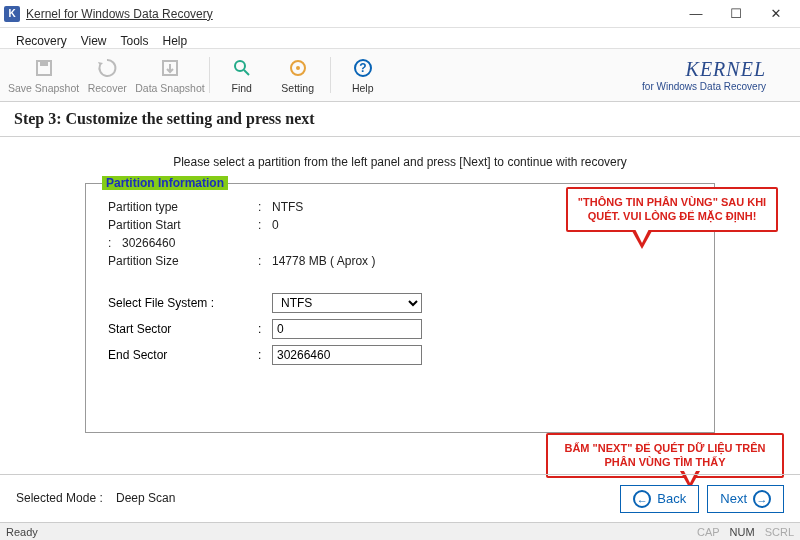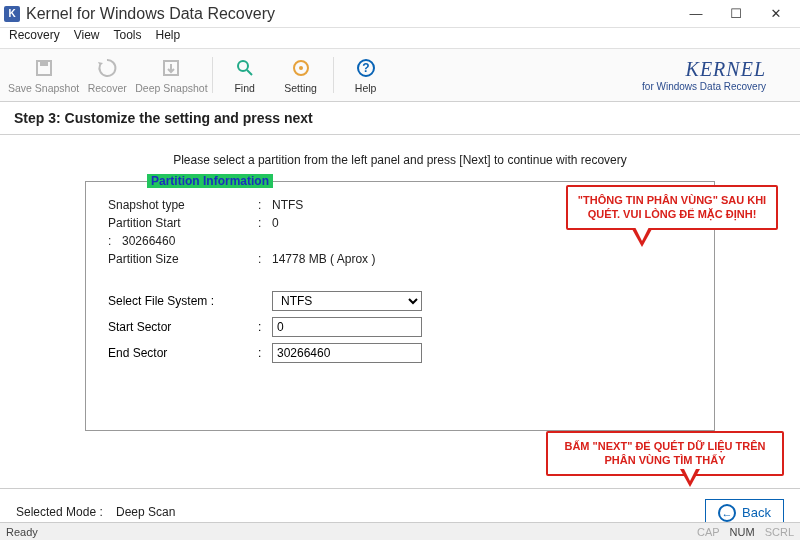--- a/index.html
+++ b/index.html
@@ -1,40 +1,40 @@
 <!DOCTYPE html>
 <html><head>
 <meta charset="utf-8">
 <style>
 * { box-sizing: border-box; margin: 0; padding: 0; font-family: "Segoe UI", Tahoma, sans-serif; }
 body { width: 800px; height: 540px; background: #fff; overflow: hidden; font-size: 12px; position: relative; }
 
 .titlebar { height: 28px; background: #fff; display: flex; align-items: center; padding: 0 4px; border-bottom: 1px solid #e0e0e0; }
 .titlebar .appicon { width: 16px; height: 16px; background: #3a5fa8; border-radius: 2px; color: #fff; font-size: 10px; font-weight: bold; display: flex; align-items: center; justify-content: center; margin-right: 6px; }
-.titlebar .title { font-size: 16px; color: #333; flex: 1; }
+.titlebar .title { font-size: 12px; color: #333; flex: 1; text-decoration: underline; }
 .titlebar .winbtn { width: 40px; height: 28px; display: flex; align-items: center; justify-content: center; font-size: 13px; color: #333; }
 
-.menubar { height: 20px; display: flex; align-items: flex-start; padding: 0 9px; gap: 14px; color: #222; }
+.menubar { height: 20px; display: flex; align-items: flex-end; padding: 0 16px; gap: 14px; color: #222; }
 .menubar span { font-size: 12px; }
 
 .toolbar { height: 54px; display: flex; align-items: center; padding: 0 8px; border-top: 1px solid #e0e0e0; border-bottom: 1px solid #d0d0d0; background: #fafafa; }
 .toolbtn { display: flex; flex-direction: column; align-items: center; justify-content: center; min-width: 56px; height: 50px; color: #888; font-size: 10.5px; gap: 2px; }
 .toolbtn.enabled { color: #333; }
 .toolbtn .ticon { width: 24px; height: 24px; display: flex; align-items: center; justify-content: center; }
 .toolsep { width: 1px; height: 36px; background: #ddd; margin: 0 4px; }
 .brand { margin-left: auto; margin-right: 26px; text-align: right; }
 .brand .b1 { color: #2a4b8d; font-size: 20px; font-family: Georgia, serif; letter-spacing: 1px; font-style: italic; }
 .brand .b2 { color: #2a4b8d; font-size: 10px; }
 
-.step-header { padding: 8px 14px; font-size: 14px; font-weight: 600; color: #222; border-bottom: 1px solid #d0d0d0; }
+.step-header { padding: 8px 14px; font-size: 16px; font-weight: 600; color: #222; border-bottom: 1px solid #d0d0d0; font-family: Liberation Serif, serif; }
 
 .content { position: relative; padding: 8px 12px; height: 358px; }
 .instruction { text-align: center; margin: 10px 0 14px; font-size: 12px; color: #222; }
 .panel { border: 1px solid #999; width: 630px; margin: 0 auto; height: 250px; padding: 8px 14px 14px 14px; position: relative; }
-.fieldset-label { position: absolute; top: -8px; left: 16px; background: #22c55e; padding: 0 4px; color: #1a2fbb; font-weight: bold; font-size: 12px; margin-left: 45px; }
+.fieldset-label { position: absolute; top: -8px; left: 16px; background: #84cc16; padding: 0 4px; color: #1a2fbb; font-weight: bold; font-size: 12px; }
 
 .info-grid { margin-top: 6px; margin-left: 8px; }
 .info-row { display: flex; align-items: center; height: 18px; font-size: 12px; color: #222; }
 .info-row .lbl { width: 150px; }
 .info-row .colon { width: 14px; }
 .info-row .val { }
 
 .form-grid { margin-top: 20px; margin-left: 8px; }
 .form-row { display: flex; align-items: center; height: 26px; font-size: 12px; }
 .form-row .lbl { width: 150px; }
@@ -43,21 +43,21 @@
 
 .callout { position: absolute; border: 2px solid #d9201a; background: #fff; color: #d9201a; font-weight: bold; font-size: 11px; text-align: center; padding: 6px 8px; line-height: 1.3; border-radius: 2px; }
 .callout1 { top: 50px; right: 22px; width: 212px; }
 .callout2 { top: 296px; right: 16px; width: 238px; }
 .tail { position: absolute; width: 0; height: 0; }
 .tail1 { top: 94px; right: 148px; border-left: 10px solid transparent; border-right: 10px solid transparent; border-top: 18px solid #d9201a; }
 .tail1::after { content:""; position:absolute; top:-20px; left:-7px; border-left: 7px solid transparent; border-right: 7px solid transparent; border-top: 14px solid #fff; }
 .tail2 { top: 334px; right: 100px; border-left: 10px solid transparent; border-right: 10px solid transparent; border-top: 18px solid #d9201a; }
 .tail2::after { content:""; position:absolute; top:-20px; left:-7px; border-left: 7px solid transparent; border-right: 7px solid transparent; border-top: 14px solid #fff; }
 
-.footer { position: absolute; bottom: 4px; left: 0; right: 0; height: 48px; border-top: 1px solid #ccc; display: flex; align-items: center; padding: 0 16px; }
+.footer { position: absolute; bottom: 18px; left: 0; right: 0; height: 48px; border-top: 1px solid #ccc; display: flex; align-items: center; padding: 0 16px; }
 .footer-info { font-size: 12px; color: #222; line-height: 1.4; }
 .footer-info .flabel { display: inline-block; width: 100px; }
 .footer-btns { margin-left: auto; display: flex; gap: 8px; }
 .navbtn { border: 1px solid #0863b5; background: #fff; color: #0863b5; height: 28px; padding: 0 12px; display: flex; align-items: center; gap: 6px; font-size: 13px; font-weight: 500; cursor: pointer; }
 .navbtn .arrow { width: 18px; height: 18px; border: 2px solid #0863b5; border-radius: 50%; display: flex; align-items: center; justify-content: center; font-size: 11px; }
 
 .statusbar { position: absolute; bottom: 0; left: 0; right: 0; height: 18px; background: #f0f0f0; border-top: 1px solid #ccc; display: flex; align-items: center; padding: 0 6px; font-size: 11px; color: #444; }
 .statusbar .right { margin-left: auto; display: flex; gap: 10px; text-align: center; }
 .statusbar .right span.dim { color: #aaa; }
 
@@ -100,21 +100,21 @@
       </div>
     <span>Recover</span>
   </div>
   <div class="toolbtn">
     <div class="ticon">
         <svg width="22" height="22">
           <rect x="4" y="4" width="14" height="14" fill="none" stroke="#bbb" stroke-width="2"></rect>
           <path d="M11 7 L11 15 M8 12 L11 15 L14 12" fill="none" stroke="#bbb" stroke-width="2"></path>
         </svg>
       </div>
-    <span>Deep Snapshot</span>
+    <span>Data Snapshot</span>
   </div>
   <div class="toolsep"></div>
   <div class="toolbtn enabled">
     <div class="ticon">
         <svg width="22" height="22">
           <circle cx="9" cy="9" r="5" fill="none" stroke="#2a8" stroke-width="2"></circle>
           <line x1="13" y1="13" x2="18" y2="18" stroke="#2a8" stroke-width="2"></line>
         </svg>
       </div>
     <span>Find</span>
@@ -147,21 +147,21 @@
 <div class="step-header">Step 3: Customize the setting and press next</div>
 
 <div class="content">
   <div class="instruction">Please select a partition from the left panel and press [Next] to continue with recovery</div>
 
   <div class="panel">
     <div class="fieldset-label">Partition Information</div>
 
     <div class="info-grid">
       <div class="info-row">
-        <span class="lbl">Snapshot type</span>
+        <span class="lbl">Partition type</span>
           <span class="colon">:</span>
         <span class="val">NTFS</span>
       </div>
       <div class="info-row">
         <span class="lbl">Partition Start</span>
           <span class="colon">:</span>
         <span class="val">0</span>
       </div>
       <div class="info-row">
           <span class="colon">:</span>
@@ -200,20 +200,24 @@
 </div>
 
 <div class="footer">
   <div class="footer-info">
     <div><span class="flabel">Selected Mode :</span><span>Deep Scan</span></div>
   </div>
   <div class="footer-btns">
     <button class="navbtn">
       <span class="arrow">←</span>
       <span>Back</span>
+    </button>
+    <button class="navbtn">
+      <span>Next</span>
+      <span class="arrow">→</span>
     </button>
   </div>
 </div>
 
 <div class="statusbar">
   <span>Ready</span>
   <div class="right">
     <span class="dim">CAP</span>
     <span>NUM</span>
     <span class="dim">SCRL</span>

